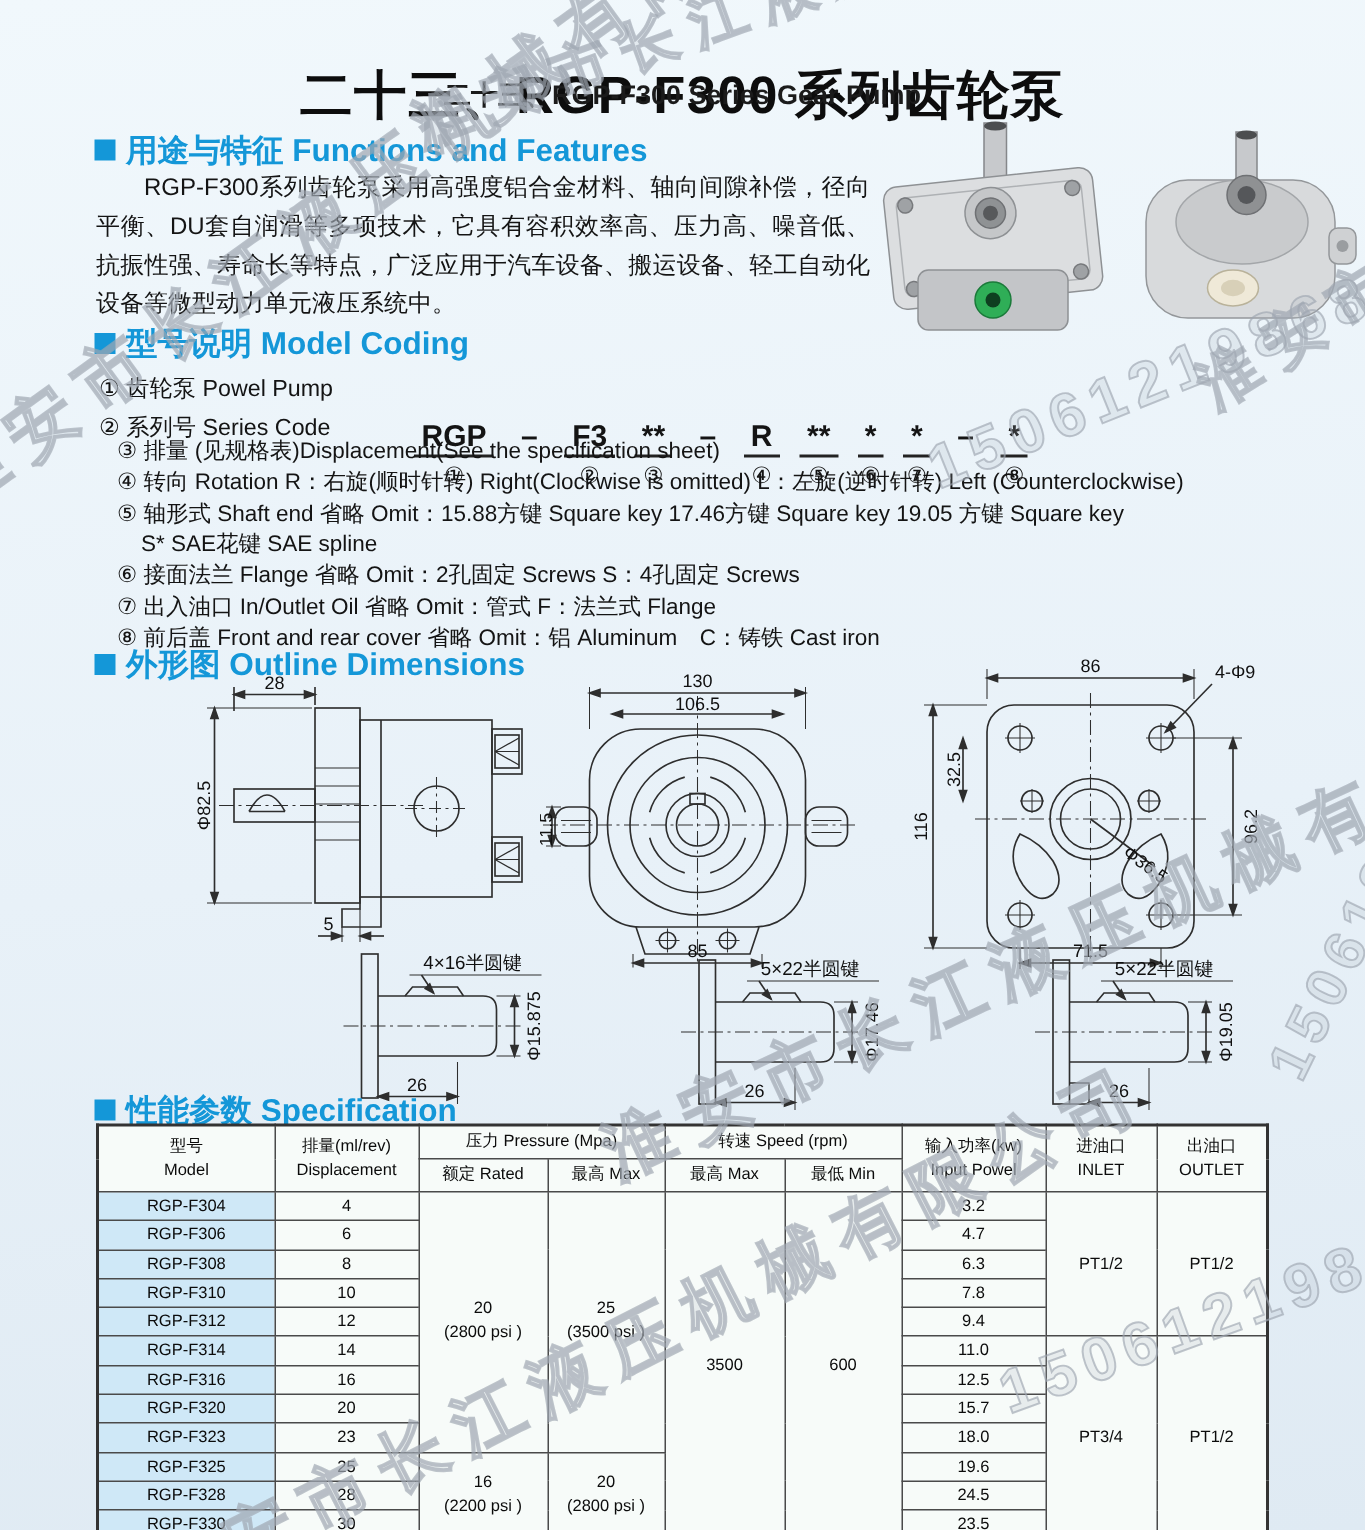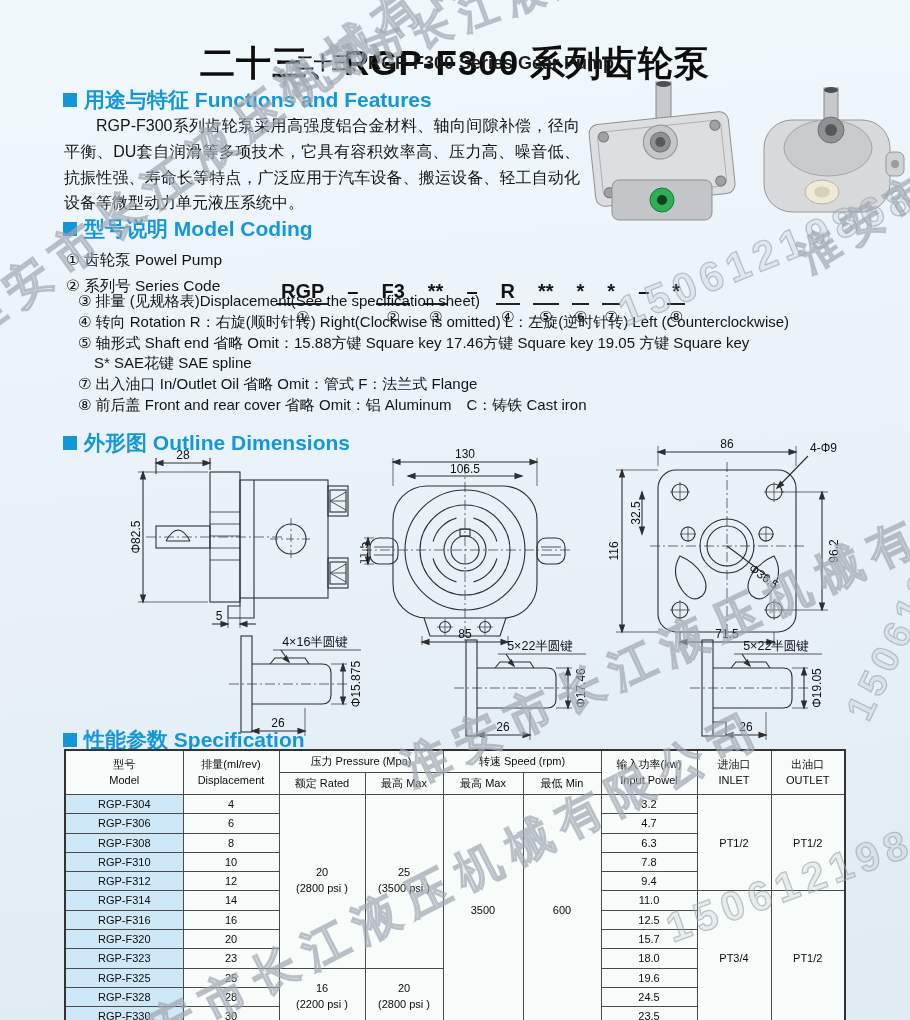--- a/index.html
+++ b/index.html
@@ -160,20 +160,21 @@
     <span class="seg">
         <span class="t">*</span>
         <span class="c">⑧</span>
       </span>
   </div>
   <div class="mc-items">
     <div>③ 排量 (见规格表)Displacement(See the specification sheet)</div>
     <div>④ 转向 Rotation R：右旋(顺时针转) Right(Clockwise is omitted) L：左旋(逆时针转) Left (Counterclockwise)</div>
     <div>⑤ 轴形式 Shaft end 省略 Omit：15.88方键 Square key 17.46方键 Square key 19.05 方键 Square key</div>
     <div class="indent">S* SAE花键 SAE spline</div>
+    <div>⑥ 接面法兰 Flange 省略 Omit：2孔固定 Screws S：4孔固定 Screws</div>
     <div>⑦ 出入油口 In/Outlet Oil 省略 Omit：管式 F：法兰式 Flange</div>
     <div>⑧ 前后盖 Front and rear cover 省略 Omit：铝 Aluminum　C：铸铁 Cast iron</div>
   </div>
 
   <div class="sec sec3">
     <span class="bullet"></span>
     <span>外形图 Outline Dimensions</span>
   </div>
 
   <svg class="drw" style="left:122px;top:448px;" width="235" height="182" viewBox="0 0 235 182">

